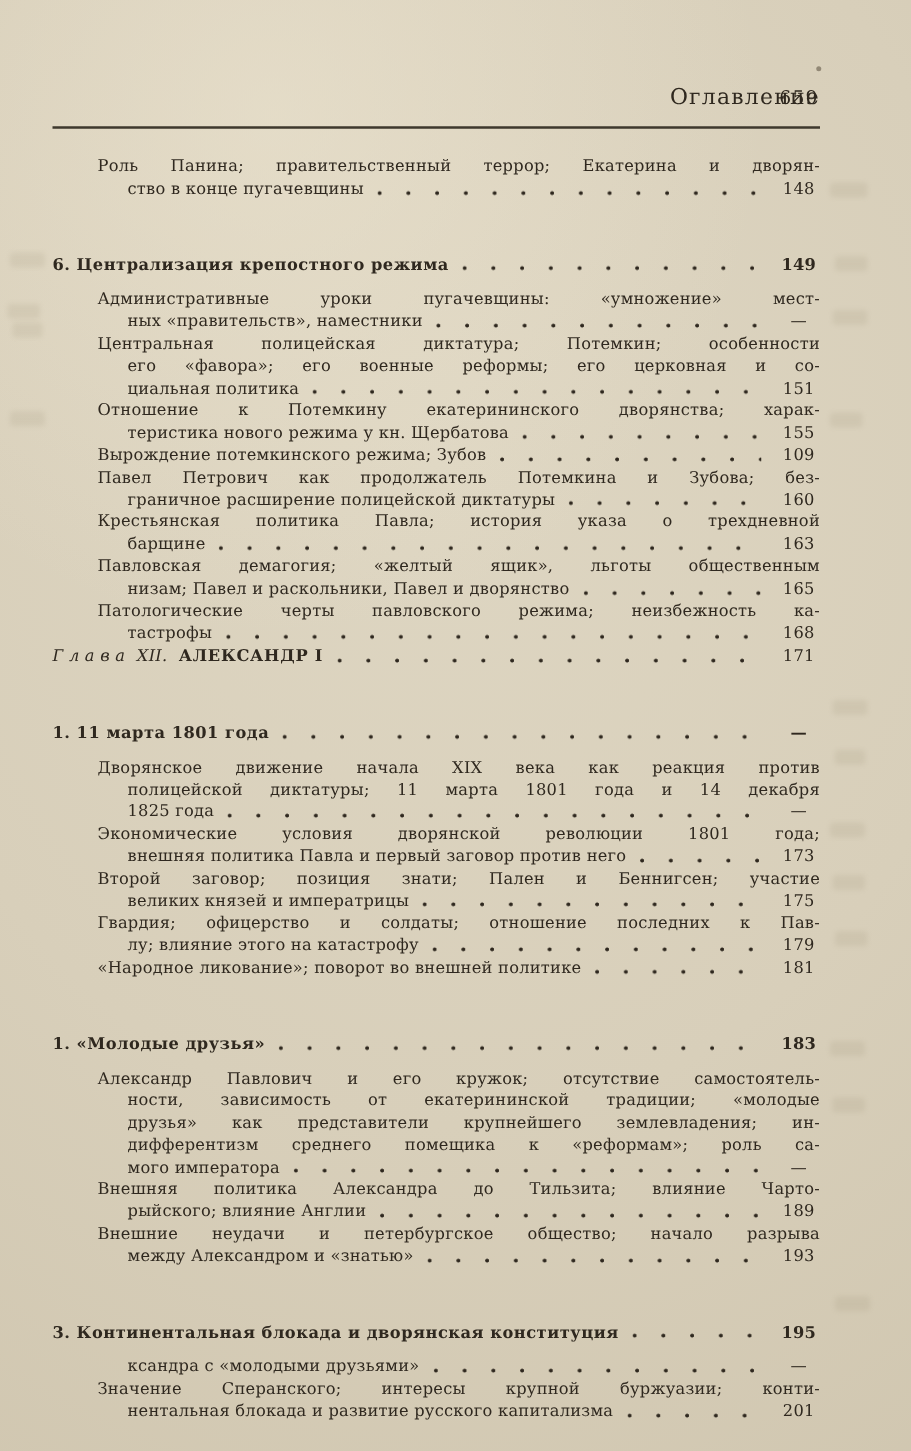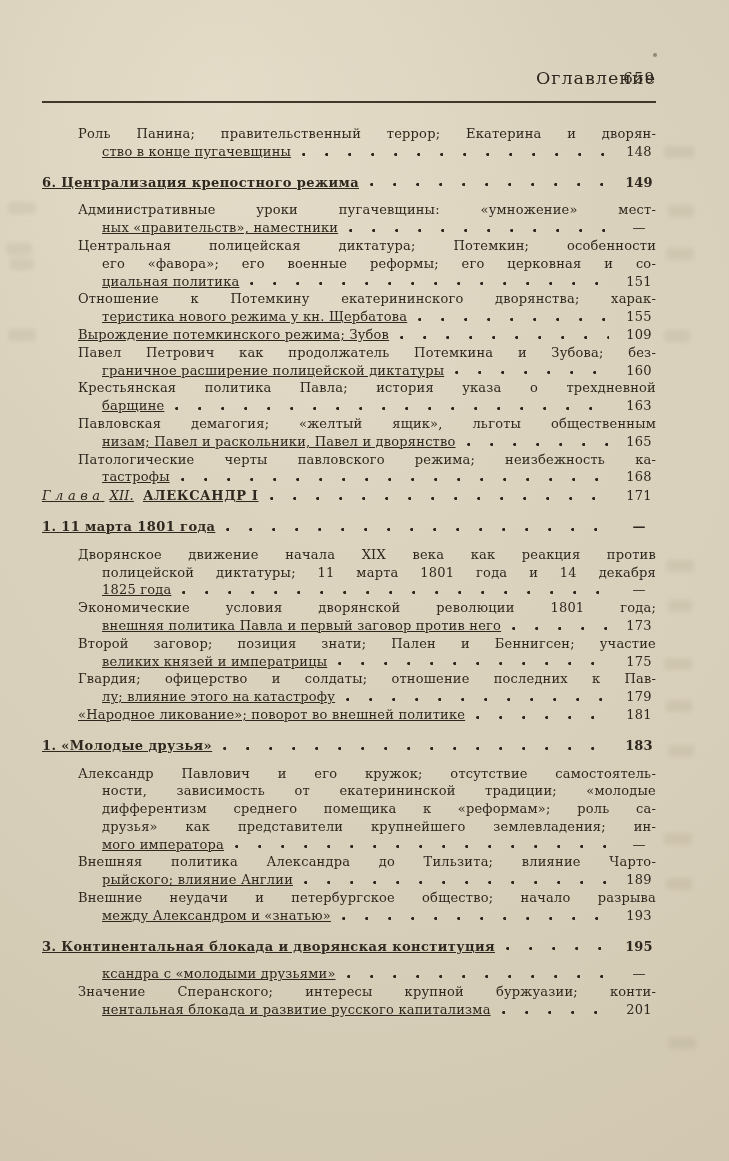--- a/index.html
+++ b/index.html
@@ -27,31 +27,31 @@
     font-size:17.5px;letter-spacing:1px;
   }
   .header-page{position:absolute;right:1px;top:1px;font-size:15px;letter-spacing:1px;}
   .rule{margin-top:9px;border-top:2px solid var(--rule);}
   .toc{margin-top:22px;}
   .toc-row{font-size:13px;line-height:17.8px;letter-spacing:.2px;}
   .toc-entry{padding-left:60px;}
   .toc-entry .line.first,.toc-entry .lastline.first{margin-left:-24px;}
   .line{text-align:justify;text-align-last:justify;white-space:nowrap;overflow:visible;}
   .lastline{display:flex;align-items:baseline;}
-  .lastline .t{white-space:nowrap;flex:0 0 auto;text-decoration:underline;}
+  .lastline .t{white-space:nowrap;flex:0 0 auto;}
   .dots{
     flex:1 1 auto;align-self:flex-end;height:7px;
     margin:0 13px 3px 11px;
     background-image:radial-gradient(circle at 1.7px 3.5px, var(--ink) 1.25px, rgba(0,0,0,0) 1.8px);
     background-size:23px 7px;background-repeat:repeat-x;
     min-width:6px;
   }
   .page-num{flex:0 0 auto;min-width:34px;text-align:center;}
   .toc-section{font-weight:bold;margin:13px 0 10px;}
-  .toc-section .t{letter-spacing:.4px;}
+  .toc-section .t{letter-spacing:.4px;margin-top:30px;}
   .toc-chapter{margin:1px 0 10px;}
   .ch-label{font-style:italic;letter-spacing:4.5px;}
   .ch-num{font-style:italic;margin-left:5px;}
   .ch-title{font-weight:bold;margin-left:9px;letter-spacing:.6px;}
   
   .ghost{
     position:absolute;height:12px;background:#8f8468;opacity:.13;
     filter:blur(2px);border-radius:3px;
   }
   .speck{
@@ -207,22 +207,22 @@
         <div class="toc-row toc-section">
           <div class="lastline">
             <span class="t">1. «Молодые друзья»</span>
             <span class="dots"></span>
             <span class="page-num">183</span>
           </div>
         </div>
         <div class="toc-row toc-entry">
           <div class="line first">Александр Павлович и его кружок; отсутствие самостоятель-</div>
           <div class="line">ности, зависимость от екатерининской традиции; «молодые</div>
+          <div class="line">друзья» как представители крупнейшего землевладения; ин-</div>
           <div class="line">дифферентизм среднего помещика к «реформам»; роль са-</div>
-          <div class="line">друзья» как представители крупнейшего землевладения; ин-</div>
           <div class="lastline">
             <span class="t">мого императора</span>
             <span class="dots"></span>
             <span class="page-num">—</span>
           </div>
         </div>
         <div class="toc-row toc-entry">
           <div class="line first">Внешняя политика Александра до Тильзита; влияние Чарто-</div>
           <div class="lastline">
             <span class="t">рыйского; влияние Англии</span>

